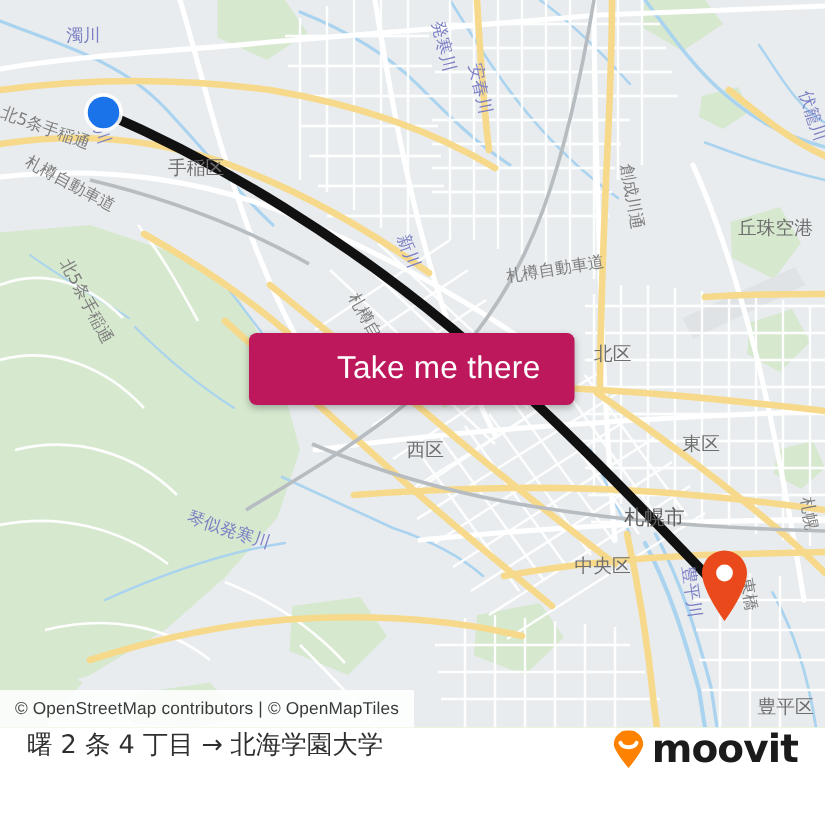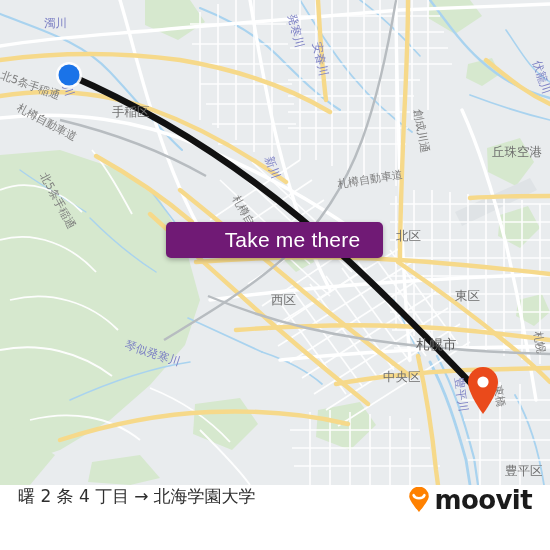--- a/index.html
+++ b/index.html
@@ -38,22 +38,22 @@
     color: #3a3a3a;
     letter-spacing: 0.1px;
     white-space: nowrap;
     z-index: 40;
   }
 
   
   #cta {
     position: absolute;
     left: 166px; top: 222px;
-    width: 217px; height: 36px;
-    background: #701a75;
+    width: 217px; height: 48px;
+    background: #be185d;
     border-radius: 5px;
     display: flex;
     align-items: center;
     justify-content: center;
     color: #ffffff;
     font-size: 21px;
     letter-spacing: 0.2px;
     box-shadow: 0 2px 5px rgba(0,0,0,0.28);
     cursor: pointer;
     z-index: 35;
@@ -367,20 +367,21 @@
 
         <g>
           <path d="M483,414 C483,414 468,394 468,382 A15,15 0 1 1 498,382 C498,394 483,414 483,414 Z" fill="#ea4a1b"></path>
           <circle cx="483" cy="382" r="5.6" fill="#ffffff"></circle>
         </g>
 
       </g>
     </svg>
   </div>
 
+  <div id="attribution">© OpenStreetMap contributors | © OpenMapTiles</div>
 
   <div id="cta">
     <span>Take me there</span>
   </div>
 
   <div id="footer">
     <div id="route-label">
       <span>曙 2 条 4 丁目</span><span class="arrow">→</span><span>北海学園大学</span>
     </div>
     <div id="brand">

